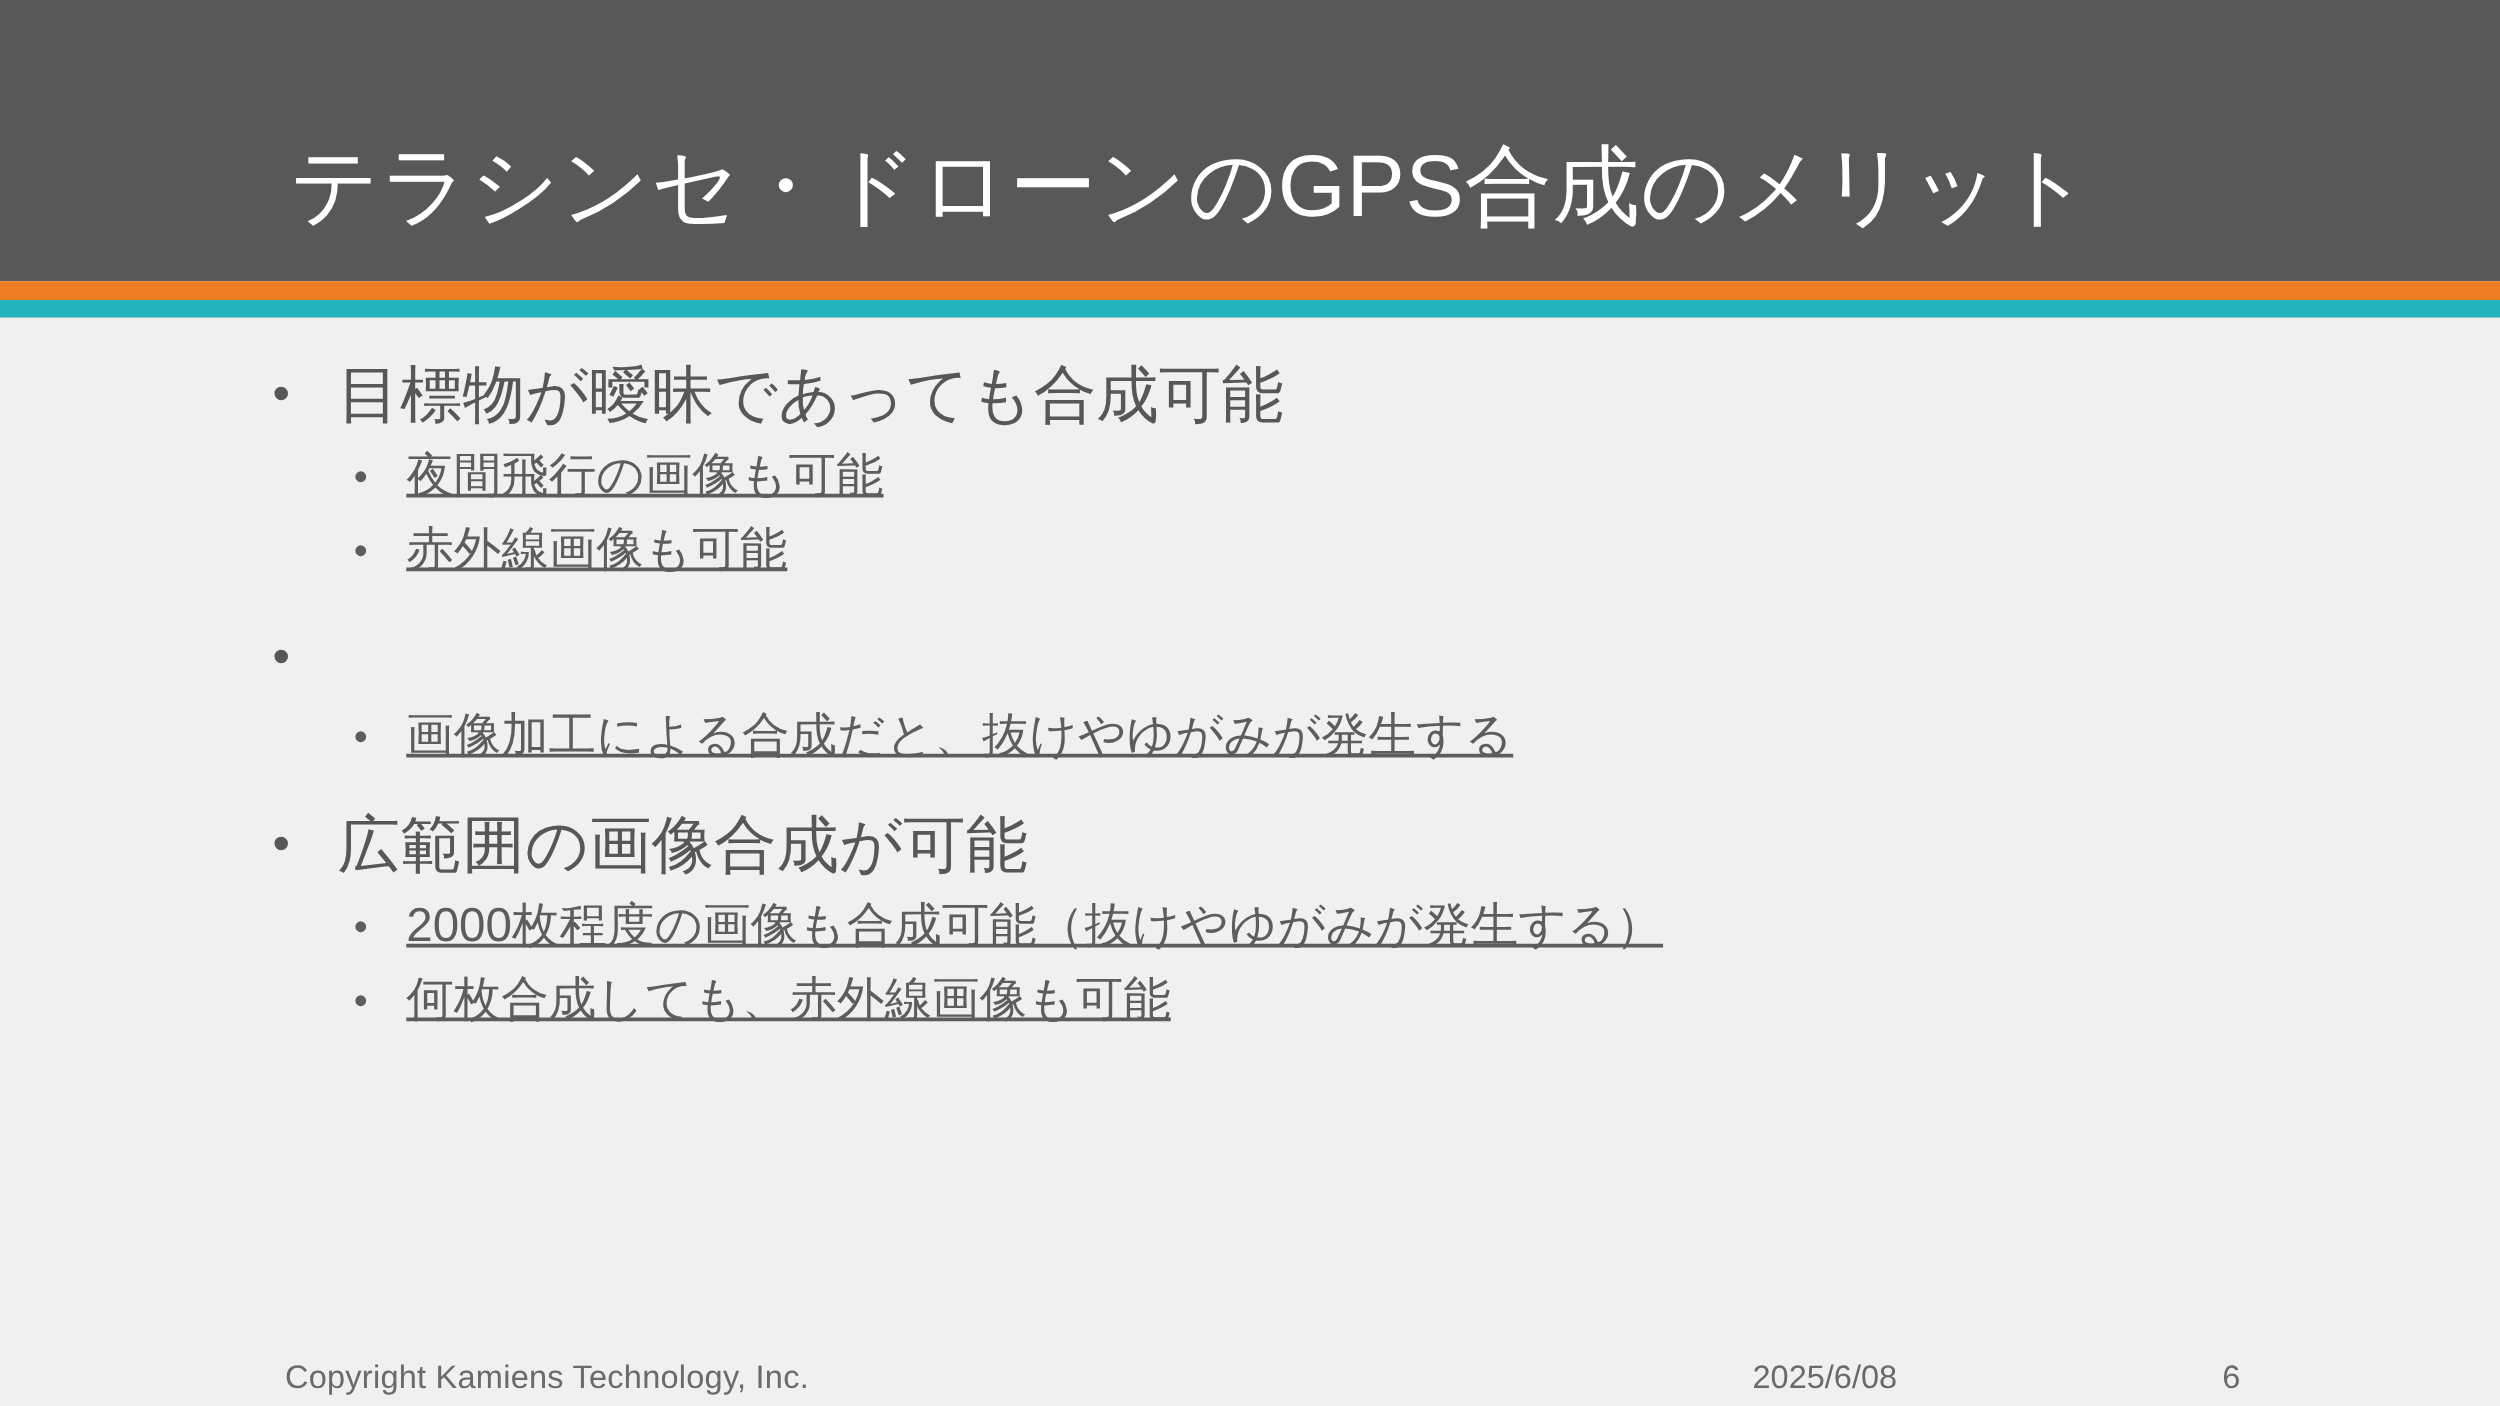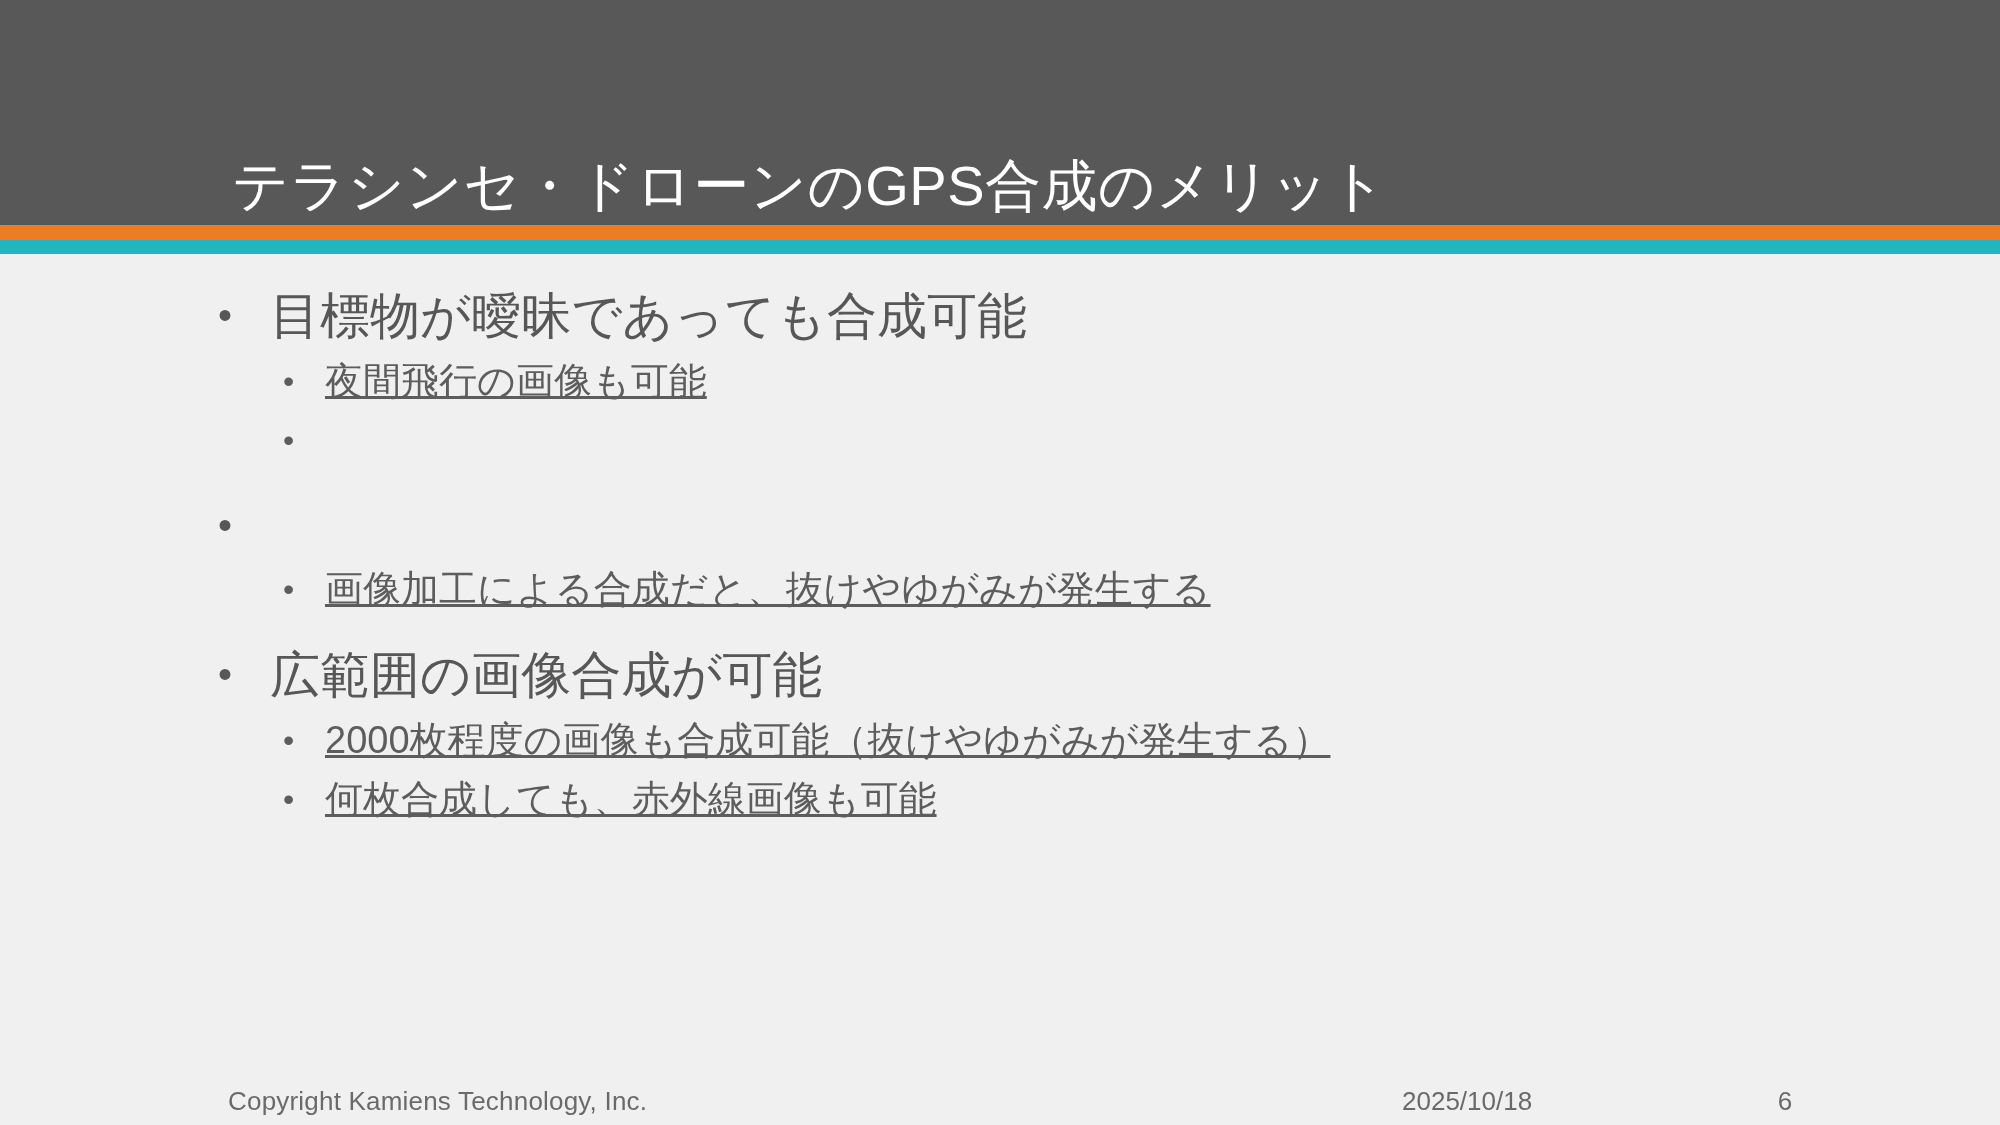--- a/index.html
+++ b/index.html
@@ -46,26 +46,25 @@
     height: 14px;
     background: #22b4bf;
   }
 
   .slide-title {
     position: absolute;
     left: 232px;
     top: 112px;
     width: 1660px;
     color: #ffffff;
-    font-size: 56px;
+    font-size: 70px;
     line-height: 1.08;
     font-weight: 400;
     letter-spacing: 0.5px;
     white-space: nowrap;
-    margin-top: 44px;
   }
 
   
   .body-area {
     position: absolute;
     left: 0;
     top: 254px;
     width: 2000px;
     height: 740px;
   }
@@ -187,20 +186,21 @@
           <span class="marker">•</span>
           <span class="text">目標物が曖昧であっても合成可能</span>
         </div>
         <ul class="sub-list">
           <li class="bullet lvl2">
             <span class="marker">•</span>
             <span class="text">夜間飛行の画像も可能</span>
           </li>
           <li class="bullet lvl2">
             <span class="marker">•</span>
+            <span class="text">赤外線画像も可能</span>
           </li>
         </ul>
       </li>
 
       <li class="group">
         <div class="bullet lvl1">
           <span class="marker">•</span>
         </div>
         <ul class="sub-list">
           <li class="bullet lvl2">
@@ -225,17 +225,17 @@
             <span class="text">何枚合成しても、赤外線画像も可能</span>
           </li>
         </ul>
       </li>
 
     </ul>
   </div>
 
   <div class="footer">
     <div class="footer-copyright">Copyright Kamiens Technology, Inc.</div>
-    <div class="footer-date">2025/10/18</div>
+    <div class="footer-date">2025/6/08</div>
     <div class="footer-pagenum">6</div>
   </div>
 
 </div>
 
 </body></html>

